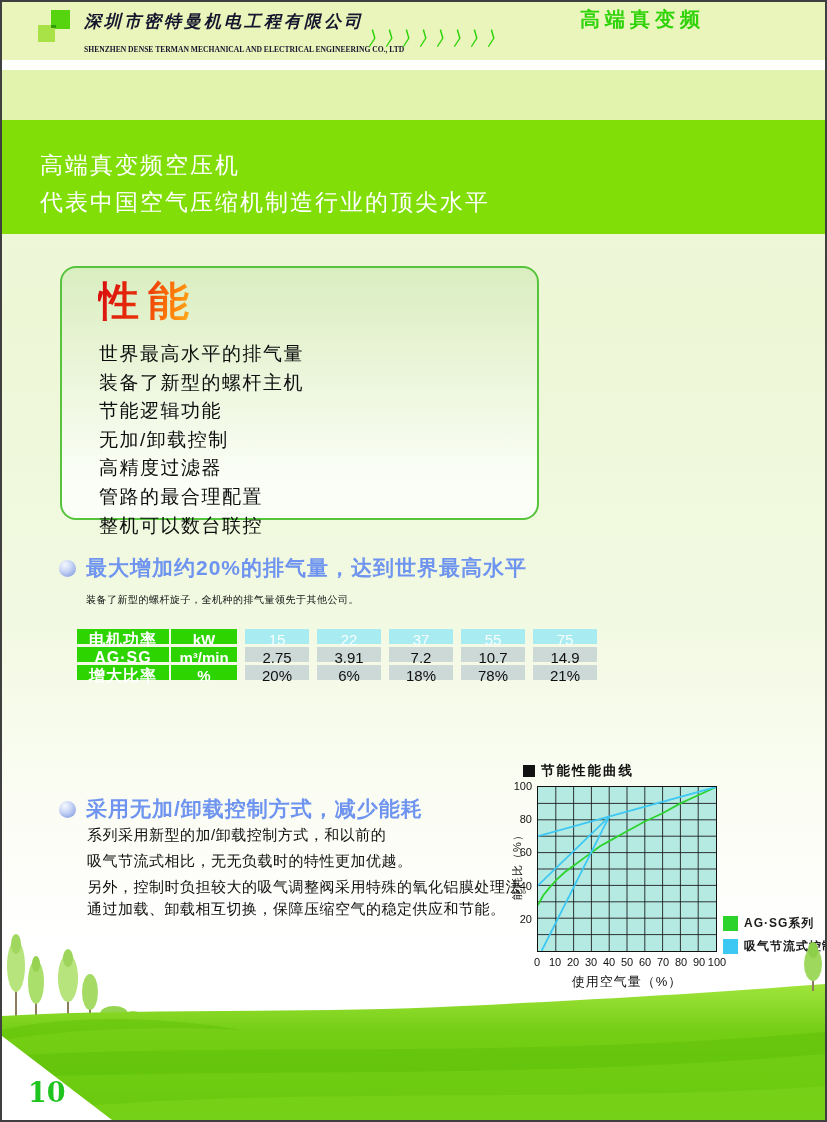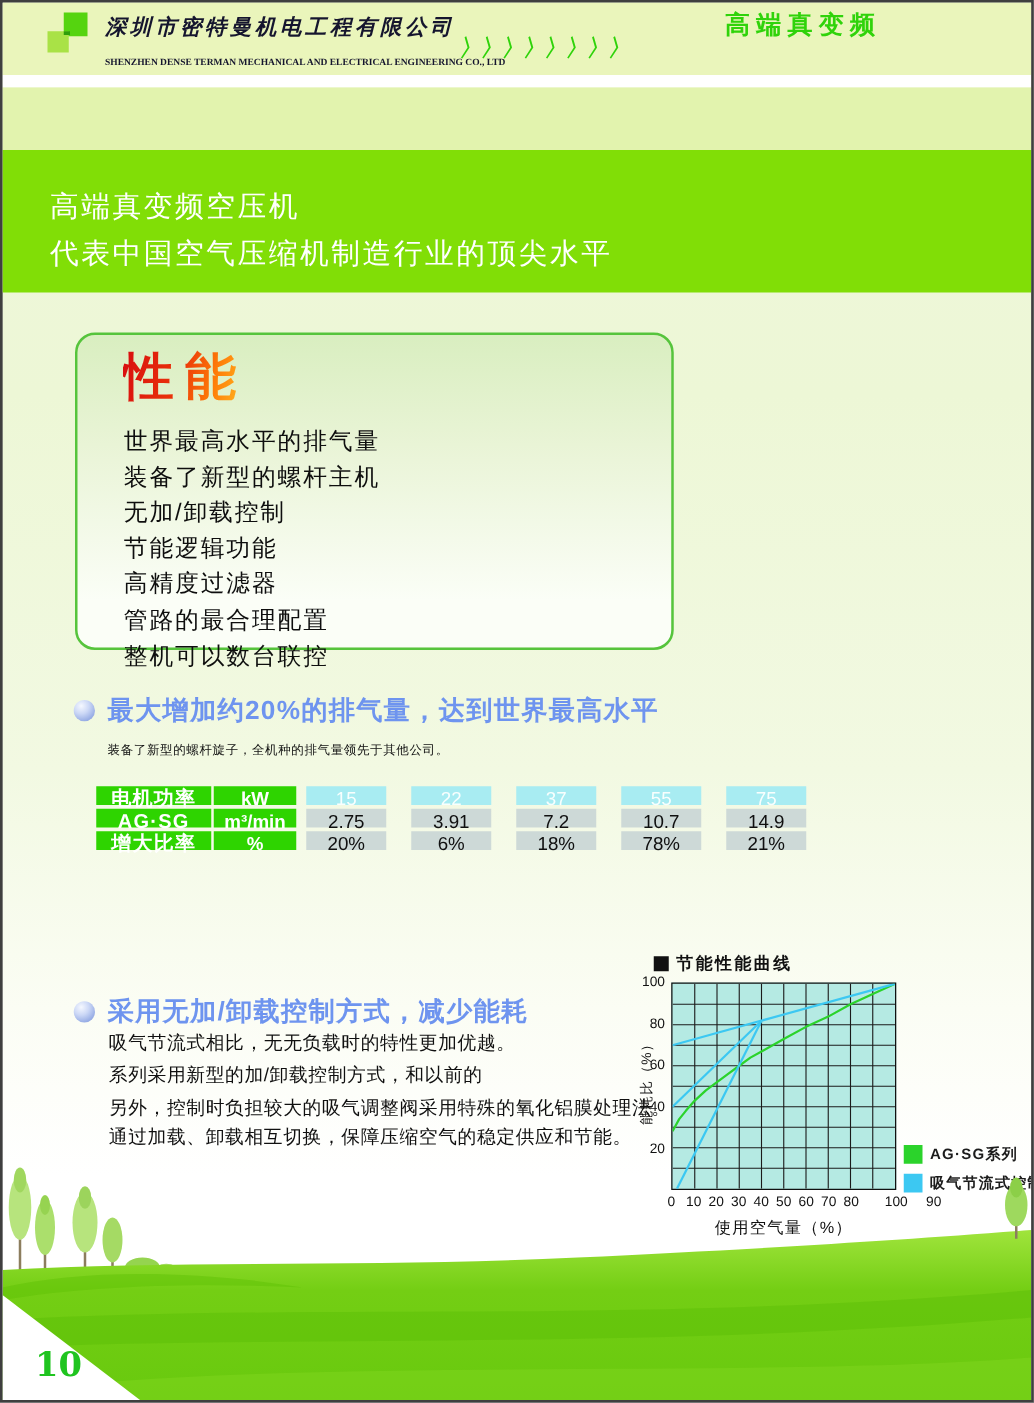--- a/index.html
+++ b/index.html
@@ -42,21 +42,21 @@
   .bullet{position:absolute;width:17px;height:17px;border-radius:50%;
     background:radial-gradient(circle at 35% 28%,#f5f8ff 0%,#ccd8f6 38%,#9bb0e6 72%,#7f97dc 100%);}
   .shead{position:absolute;font-size:21px;font-weight:bold;color:#6e94ef;letter-spacing:1px;white-space:nowrap;}
   .sub1{position:absolute;left:84px;top:591px;font-size:10px;color:#101010;letter-spacing:0.5px;white-space:nowrap;}
   
   .stable{position:absolute;left:75px;top:627px;}
   .trow{display:flex;margin-bottom:3px;}
   .cell{height:15px;line-height:21px;text-align:center;box-sizing:border-box;white-space:nowrap;}
   .lab{width:92px;background:#2ed400;color:#fff;font-weight:bold;font-size:16px;margin-right:2px;letter-spacing:1px;}
   .unit{width:66px;background:#2ed400;color:#fff;font-weight:bold;font-size:15px;margin-right:8px;}
-  .val{width:64px;margin-right:20px;font-size:15px;}
+  .val{width:64px;margin-right:8px;font-size:15px;}
   .val.cyan{background:#a8ecf2;color:#f8fffe;}
   .val.grey{background:#cdd9d7;color:#101010;}
   
   .plines{position:absolute;left:85px;top:820px;font-size:15px;color:#101010;}
   .plines div{height:26px;line-height:26px;letter-spacing:0.5px;white-space:nowrap;}
   .plast{position:absolute;left:85px;top:898px;font-size:15px;color:#101010;letter-spacing:0.5px;white-space:nowrap;}
   
   .chart{position:absolute;left:505px;top:755px;width:322px;height:238px;}
   .ctsq{position:absolute;left:16px;top:8px;width:12px;height:12px;background:#111;}
   .cttx{position:absolute;left:34px;top:5px;font-size:13.5px;font-weight:bold;color:#111;letter-spacing:2px;white-space:nowrap;}
@@ -101,22 +101,22 @@
   <div class="banner">
     <div class="bl1">高端真变频空压机</div>
     <div class="bl2">代表中国空气压缩机制造行业的顶尖水平</div>
   </div>
 
   <div class="pbox">
     <div class="ptitle">性能</div>
     <div class="plist" id="perf-list">
         <div class="perf-item">世界最高水平的排气量</div>
         <div class="perf-item">装备了新型的螺杆主机</div>
+        <div class="perf-item">节能逻辑功能</div>
         <div class="perf-item">无加/卸载控制</div>
-        <div class="perf-item">节能逻辑功能</div>
         <div class="perf-item">高精度过滤器</div>
         <div class="perf-item">管路的最合理配置</div>
         <div class="perf-item">整机可以数台联控</div>
       </div>
   </div>
 
   <div class="bullet" style="left:57px;top:558px;"></div>
   <div class="shead" style="left:84px;top:552px;">最大增加约20%的排气量，达到世界最高水平</div>
   <div class="sub1">装备了新型的螺杆旋子，全机种的排气量领先于其他公司。</div>
   <div class="stable" id="spec-table">
@@ -145,22 +145,22 @@
         <div class="cell val grey">6%</div>
         <div class="cell val grey">18%</div>
         <div class="cell val grey">78%</div>
         <div class="cell val grey">21%</div>
       </div>
     </div>
 
   <div class="bullet" style="left:57px;top:799px;"></div>
   <div class="shead" style="left:84px;top:793px;">采用无加/卸载控制方式，减少能耗</div>
   <div class="plines" id="ctrl-lines">
+      <div>系列采用新型的加/卸载控制方式，和以前的</div>
       <div>吸气节流式相比，无无负载时的特性更加优越。</div>
-      <div>系列采用新型的加/卸载控制方式，和以前的</div>
       <div>另外，控制时负担较大的吸气调整阀采用特殊的氧化铝膜处理法。</div>
     </div>
   <div class="plast">通过加载、卸载相互切换，保障压缩空气的稳定供应和节能。</div>
 
   <div class="chart">
     <div class="ctsq"></div>
     <div class="cttx">节能性能曲线</div>
     <div class="plot">
       <svg id="plot-svg" viewBox="0 0 180 166" preserveAspectRatio="none">
           <line x1="18" x2="18" y1="0" y2="166" stroke="#1b1b1b" stroke-width="0.9"></line>
@@ -197,21 +197,21 @@
     <div id="xticks">
         <div class="xtick" style="left: 18px;">0</div>
         <div class="xtick" style="left: 36px;">10</div>
         <div class="xtick" style="left: 54px;">20</div>
         <div class="xtick" style="left: 72px;">30</div>
         <div class="xtick" style="left: 90px;">40</div>
         <div class="xtick" style="left: 108px;">50</div>
         <div class="xtick" style="left: 126px;">60</div>
         <div class="xtick" style="left: 144px;">70</div>
         <div class="xtick" style="left: 162px;">80</div>
-        <div class="xtick" style="left: 180px; padding-left: 48px;">90</div>
+        <div class="xtick" style="left: 180px;">90</div>
         <div class="xtick" style="left: 198px;">100</div>
       </div>
     <div class="xlab">使用空气量（%）</div>
     <div class="ylab">能耗比（%）</div>
     <div id="legend">
         <div class="leg" style="top: 158px;">
           <div class="legsq" style="background: rgb(43, 211, 43);"></div>
           <span class="legtx">AG·SG系列</span>
         </div>
         <div class="leg" style="top: 181px;">

